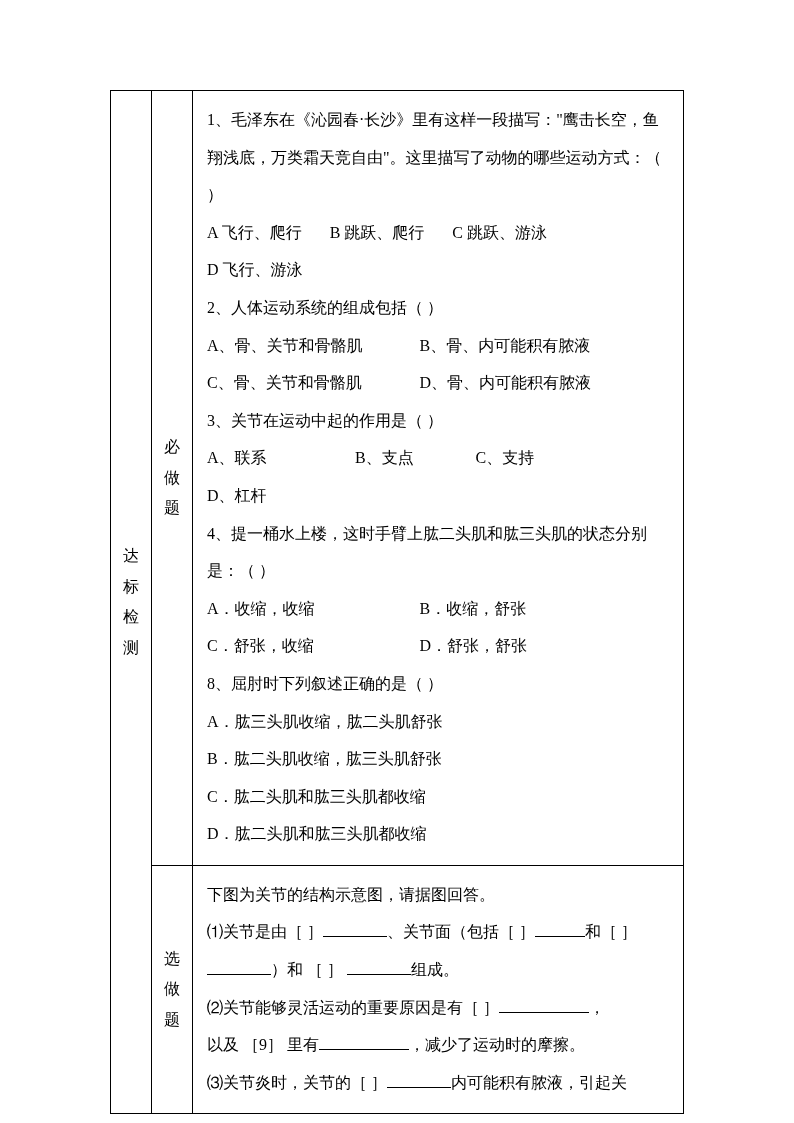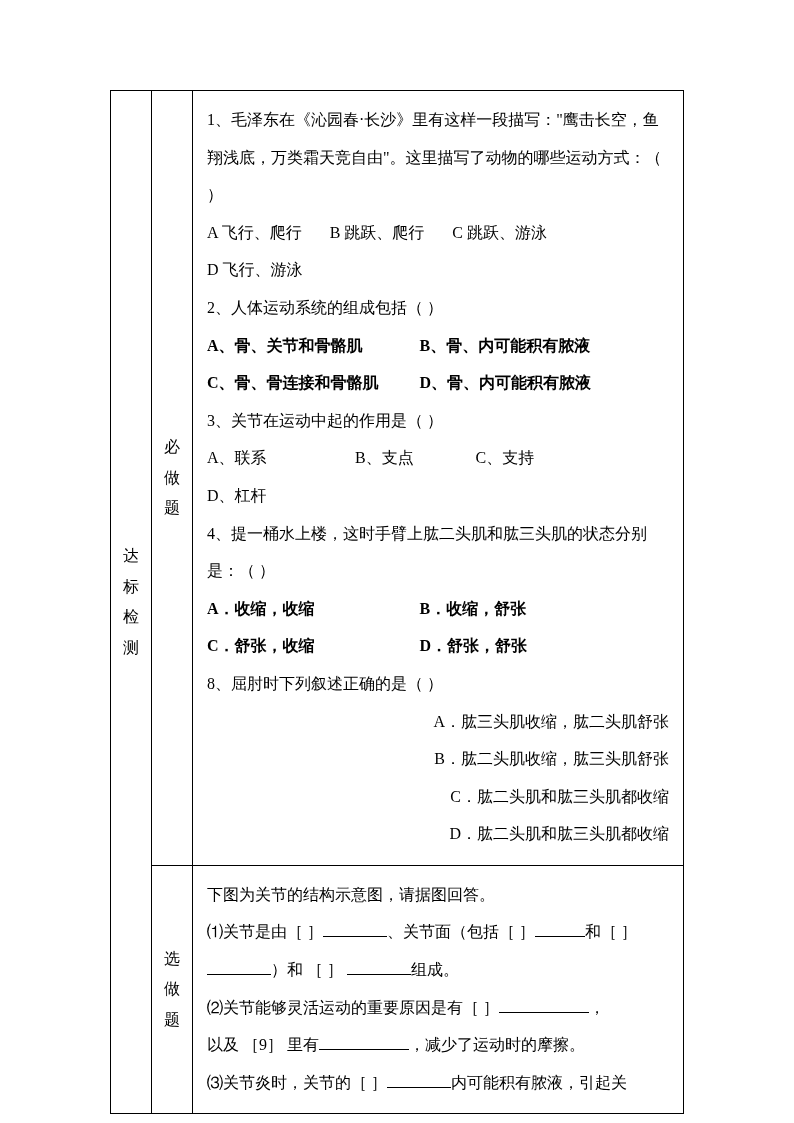--- a/index.html
+++ b/index.html
@@ -35,22 +35,22 @@
     display: block;
   }
   td.content {
     padding: 10px 14px 12px 14px;
     line-height: 2.35;
     font-size: 16px;
   }
   .q { margin: 0; }
   .opt-row { display: flex; flex-wrap: wrap; }
   .opt-row > span { margin-right: 28px; white-space: nowrap; }
-  .opt-row.wide > span { width: 46%; margin-right: 0; font-weight: bold; }
-  .opt-row.full > span { width: 100%; margin-right: 0; text-align: right; }
+  .opt-row.wide > span { width: 46%; margin-right: 0; }
+  .opt-row.full > span { width: 100%; margin-right: 0; }
   .blank { display:inline-block; border-bottom:1px solid #000; min-width:64px; height:1em; vertical-align:baseline; }
   .blank.sm { min-width:50px; }
   .blank.lg { min-width:90px; }
 </style>
 </head>
 <body>
 
 <div class="page">
 <table class="worksheet">
   <tbody>
@@ -78,21 +78,21 @@
         </div>
       </div>
 
       <div class="q">
         <div>2、人体运动系统的组成包括（          ）</div>
         <div class="opt-row wide">
           <span>A、骨、关节和骨骼肌</span>
           <span>B、骨、内可能积有脓液</span>
         </div>
         <div class="opt-row wide">
-          <span>C、骨、骨连接和骨骼肌</span>
+          <span>C、骨、关节和骨骼肌</span>
           <span>D、骨、内可能积有脓液</span>
         </div>
       </div>
 
       <div class="q">
         <div>3、关节在运动中起的作用是（       ）</div>
         <div class="opt-row">
           <span style="width:26%">A、联系</span>
           <span style="width:20%">B、支点</span>
           <span style="width:24%">C、支持</span>

